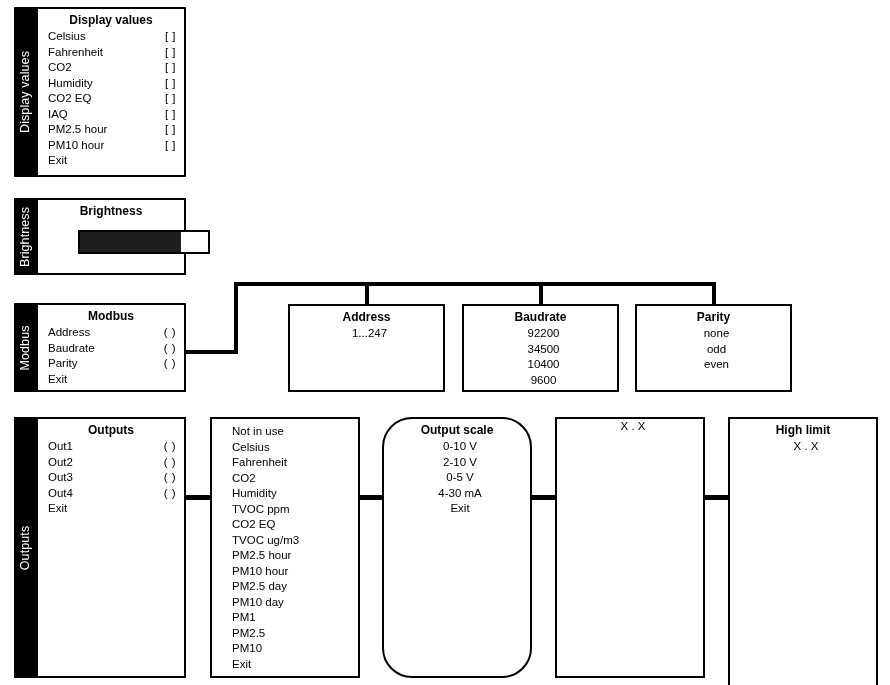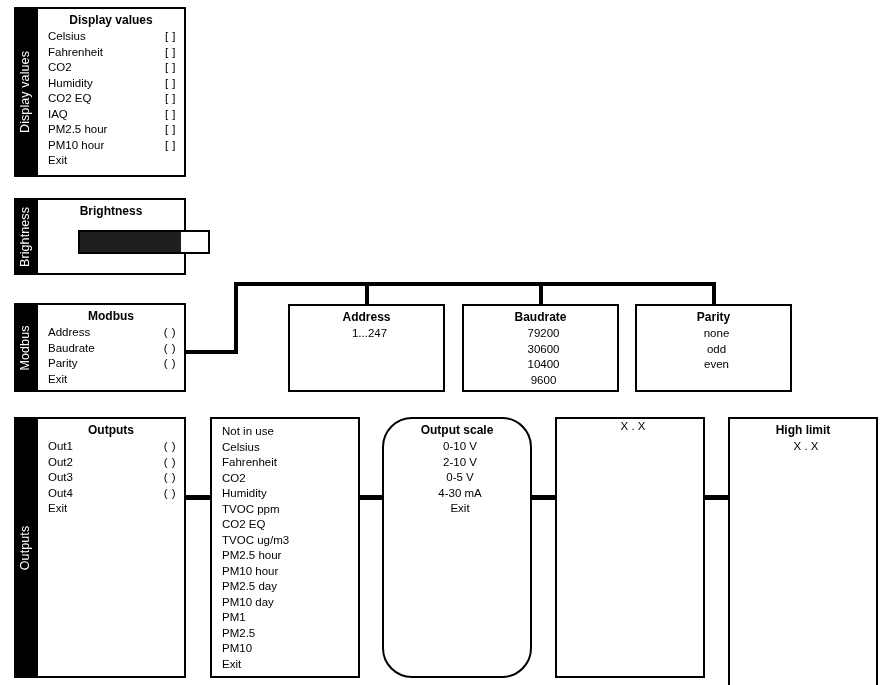--- a/index.html
+++ b/index.html
@@ -216,22 +216,22 @@
 <div class="line" style="left:539px; top:282px; width:4px; height:24px;"></div>
 <div class="line" style="left:712px; top:282px; width:4px; height:24px;"></div>
 
 <div class="panel" style="left:288px; top:304px; width:157px; height:88px;">
   <div class="panel-title">Address</div>
   <div class="cline">1...247</div>
 </div>
 
 <div class="panel" style="left:462px; top:304px; width:157px; height:88px;">
   <div class="panel-title">Baudrate</div>
-  <div class="cline">79200</div>
-  <div class="cline">30600</div>
+  <div class="cline">92200</div>
+  <div class="cline">34500</div>
   <div class="cline">10400</div>
   <div class="cline">9600</div>
 </div>
 
 <div class="panel" style="left:635px; top:304px; width:157px; height:88px;">
   <div class="panel-title">Parity</div>
   <div class="cline">none</div>
   <div class="cline">odd</div>
   <div class="cline">even</div>
 </div>
@@ -267,21 +267,21 @@
   </div>
 </div>
 
 <div class="line" style="left:186px; top:495px; width:25px; height:5px;"></div>
 <div class="line" style="left:359px; top:495px; width:25px; height:5px;"></div>
 <div class="line" style="left:531px; top:495px; width:25px; height:5px;"></div>
 <div class="line" style="left:705px; top:495px; width:25px; height:5px;"></div>
 
 <div class="panel" style="left:210px; top:417px; width:150px; height:261px;">
   <div style="height:5px;"></div>
-  <div style="padding-left:10px;">
+  <div style="padding-left:20px;">
     <div class="lline">Not in use</div>
     <div class="lline">Celsius</div>
     <div class="lline">Fahrenheit</div>
     <div class="lline">CO2</div>
     <div class="lline">Humidity</div>
     <div class="lline">TVOC ppm</div>
     <div class="lline">CO2 EQ</div>
     <div class="lline">TVOC ug/m3</div>
     <div class="lline">PM2.5 hour</div>
     <div class="lline">PM10 hour</div>

